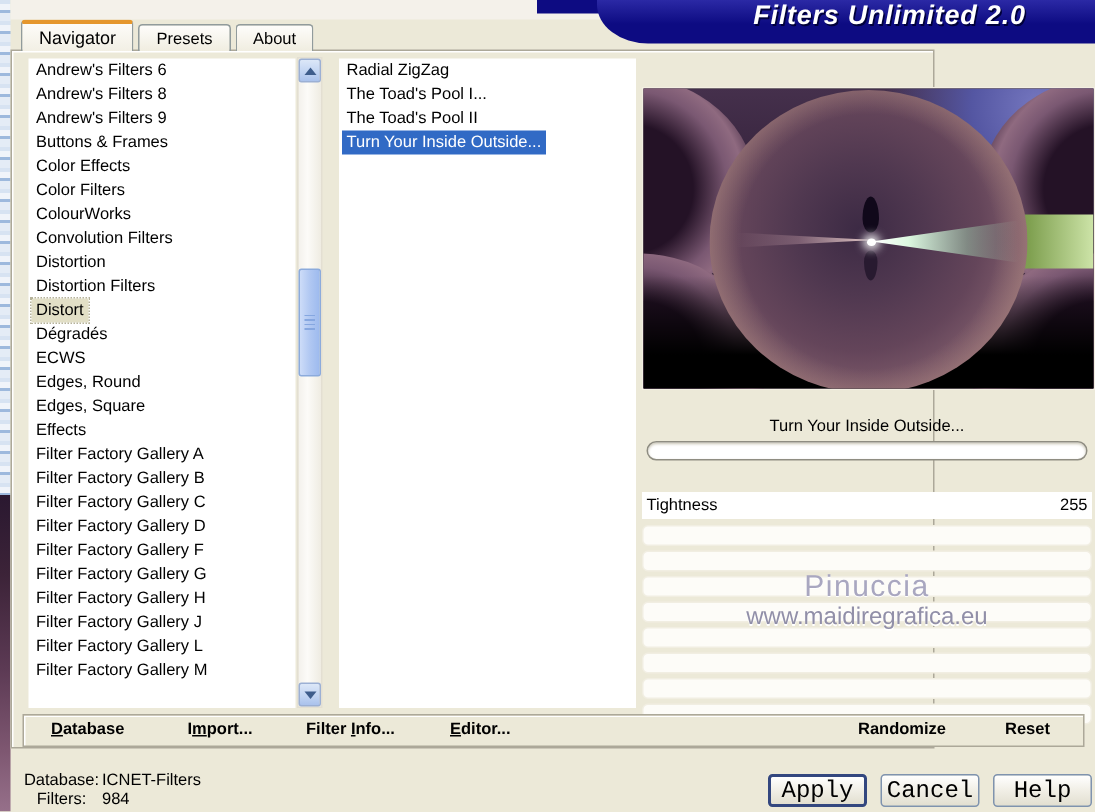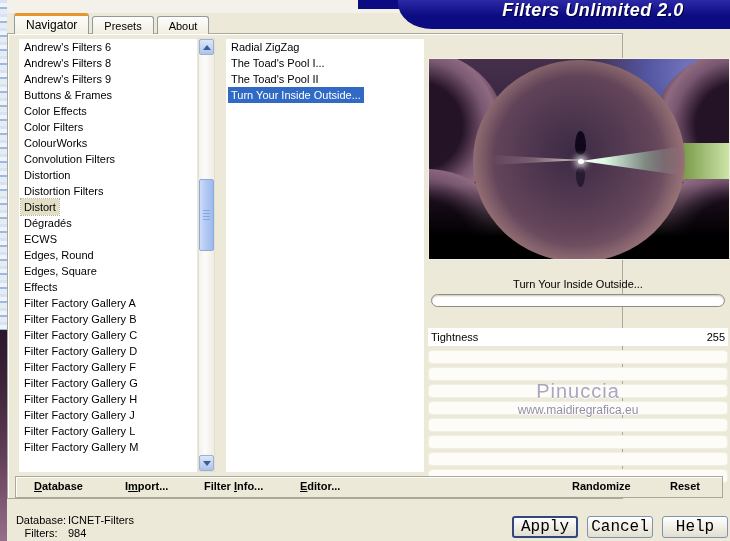--- a/index.html
+++ b/index.html
@@ -91,21 +91,21 @@
   .pv-caption{position:absolute;left:420px;top:244px;width:300px;text-align:center;}
   .slider{position:absolute;left:423px;top:260px;width:294px;height:13px;box-sizing:border-box;
           background:#fff;border:1px solid #8f8d82;border-radius:7px;box-shadow:inset 0 1px 2px #c9c5b5;}
 
   .param-rows{position:absolute;left:420px;top:294px;width:300px;}
   .param-row{height:18px;background:#fff;display:flex;align-items:center;justify-content:space-between;
              padding:0 3px;box-sizing:border-box;margin-bottom:4px;}
   .empty-row{height:12px;background:#fdfcf8;border:1px solid #f1eee2;border-radius:4px;margin-bottom:3px;}
   .watermark{position:absolute;left:420px;top:316px;width:300px;text-align:center;z-index:3;pointer-events:none;margin-top:30px;}
   .wm1{font-size:20px;color:#a9a7c0;text-shadow:0 1px 0 #fff;letter-spacing:1px;}
-  .wm2{font-size:12px;color:#918fa8;text-shadow:0 1px 0 #fff;}
+  .wm2{font-size:16px;color:#918fa8;text-shadow:0 1px 0 #fff;}
 
   
   .toolbar{position:absolute;left:7px;top:442px;width:708px;height:22px;box-sizing:border-box;
            background:#ece9d8;border:1px solid #aca899;box-shadow:inset 1px 1px 0 #fff;}
   .tool{position:absolute;top:3px;font-weight:bold;white-space:nowrap;cursor:default;}
   .tool .u{text-decoration:underline;}
   .t0{left:18px;} .t1{left:109px;} .t2{left:188px;} .t3{left:284px;}
   .t-rand{left:556px;} .t-reset{left:654px;}
 
   

